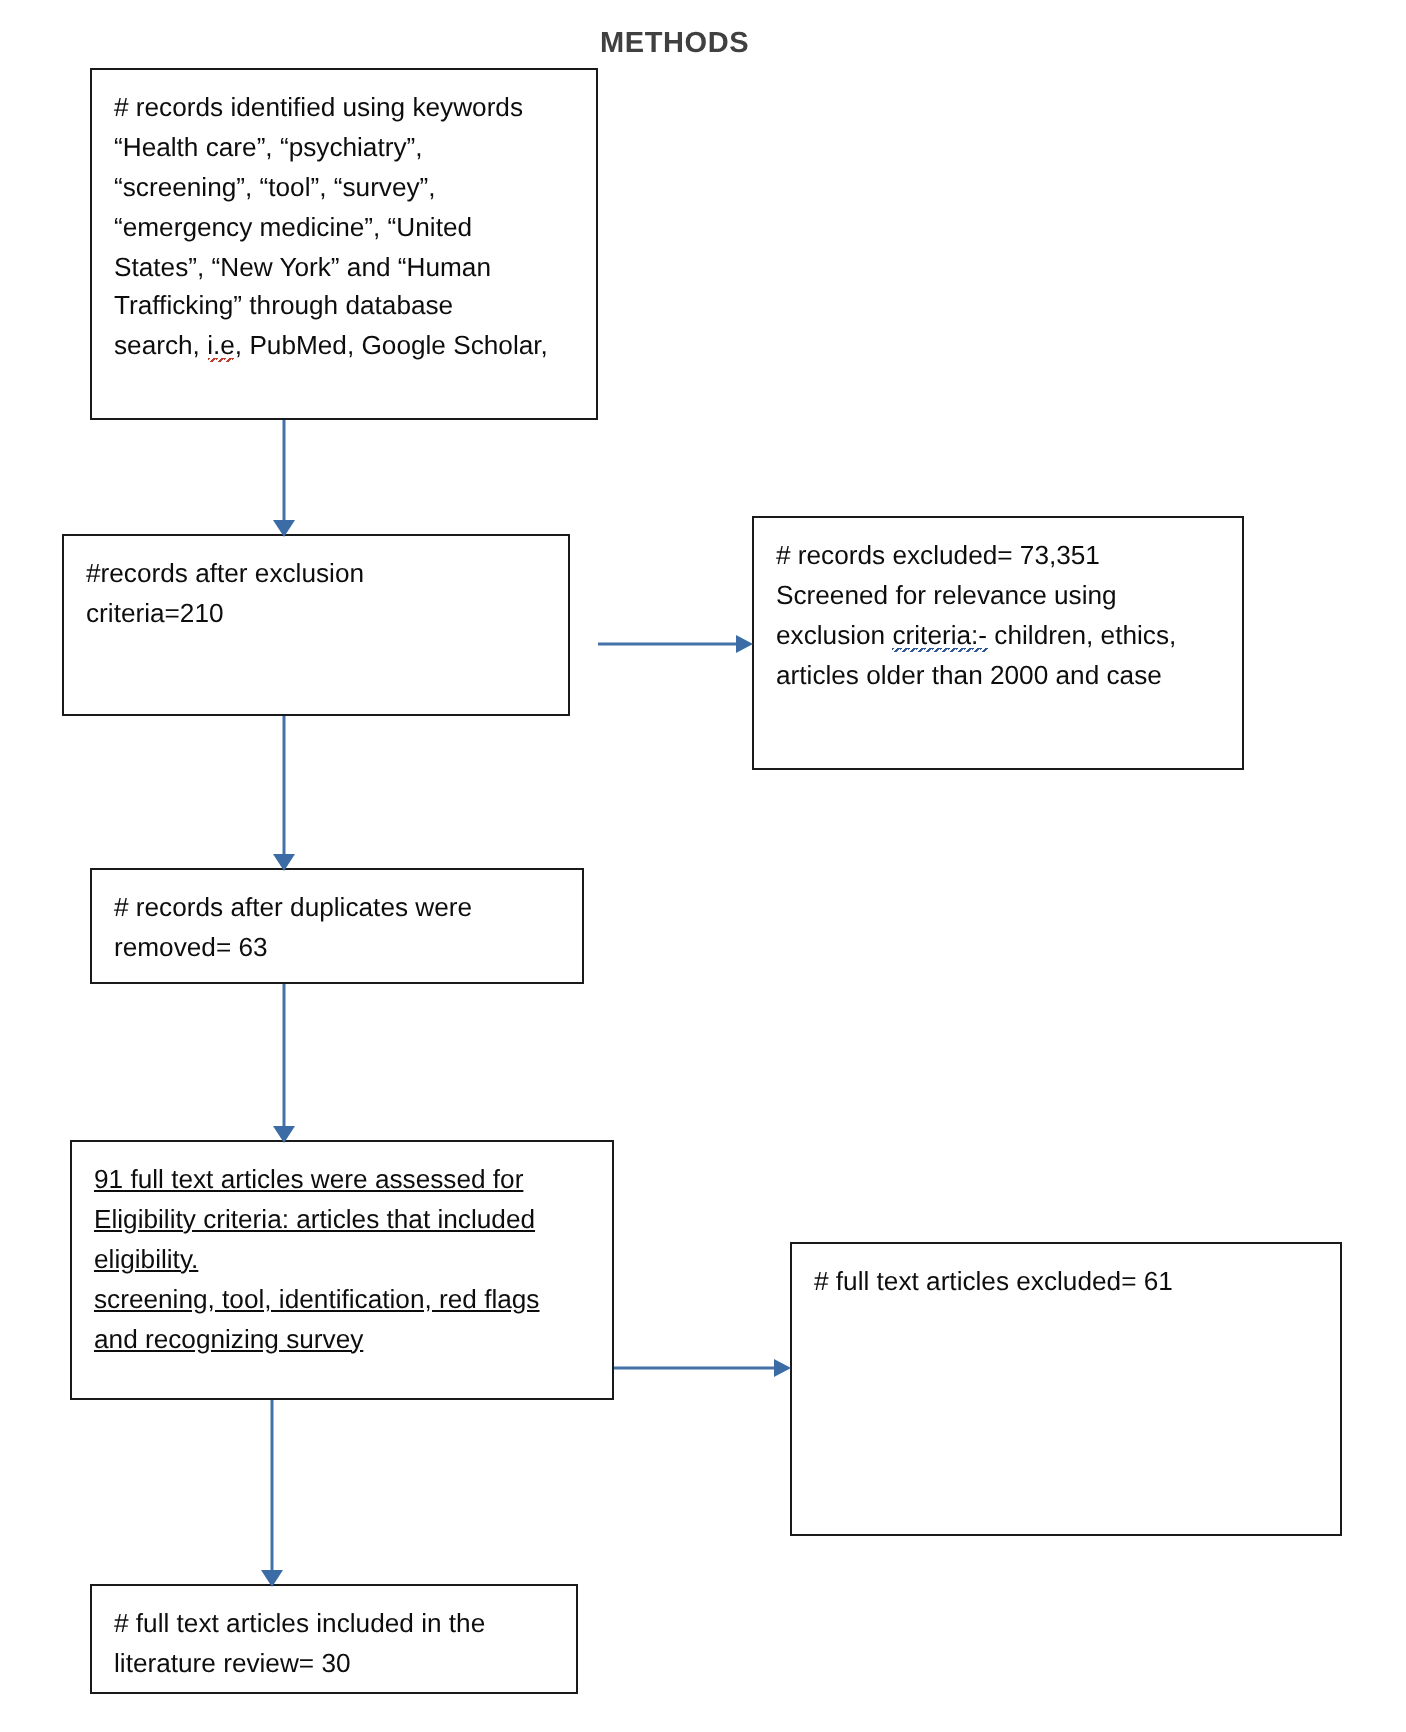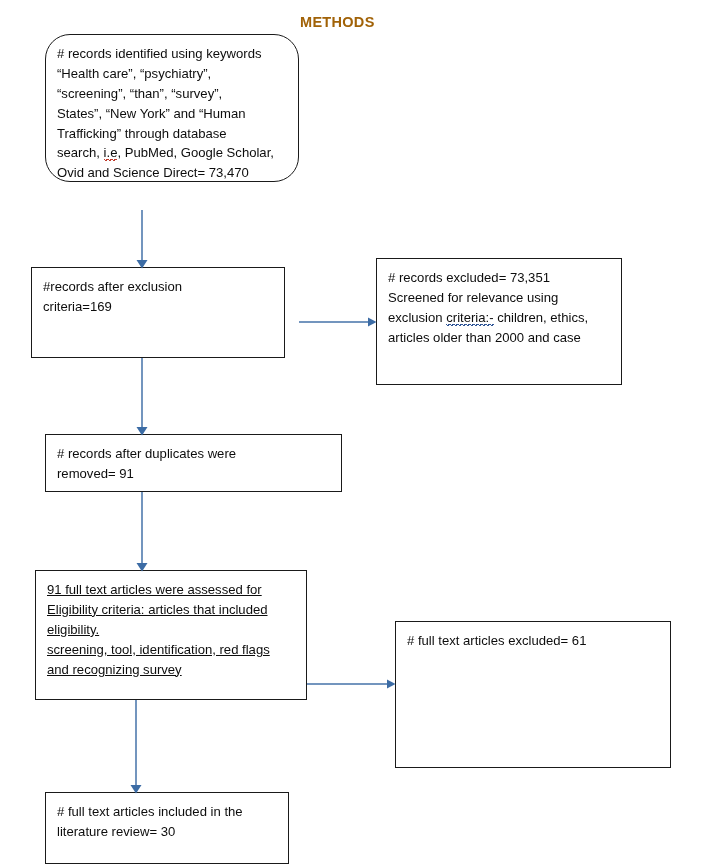--- a/index.html
+++ b/index.html
@@ -30,21 +30,21 @@
   .diagram-title {
     position: absolute;
     left: 300px;
     top: 14px;
     width: 120px;
     text-align: left;
     font-family: "Liberation Sans", "DejaVu Sans", sans-serif;
     font-weight: bold;
     font-size: 14.5px;
     letter-spacing: 0.3px;
-    color: #a16207;
+    color: #404040;
     white-space: nowrap;
   }
 
   
   .flow-box {
     position: absolute;
     background: #ffffff;
     border: 1.6px solid #1a1a1a;
     padding: 9px 10px 8px 11px;
     font-family: "Liberation Sans", "DejaVu Sans", sans-serif;
@@ -95,60 +95,60 @@
   .conn-line {
     stroke: #4472a8;
     stroke-width: 1.5;
     fill: none;
   }
   .conn-head {
     fill: #3c6ca5;
   }
 
   
-  #box-identified   { left: 45px;  top: 34px;  width: 254px; height: 148px; border-radius: 25px; }
+  #box-identified   { left: 45px;  top: 34px;  width: 254px; height: 176px; }
   #box-after-excl   { left: 31px;  top: 267px; width: 254px; height: 91px;  }
   #box-excluded     { left: 376px; top: 258px; width: 246px; height: 127px; }
-  #box-duplicates   { left: 45px;  top: 434px; width: 297px; height: 58px;  }
+  #box-duplicates   { left: 45px;  top: 434px; width: 247px; height: 58px;  }
   #box-fulltext     { left: 35px;  top: 570px; width: 272px; height: 130px; text-decoration: underline; }
   #box-ft-excluded  { left: 395px; top: 621px; width: 276px; height: 147px; }
-  #box-included     { left: 45px;  top: 792px; width: 244px; height: 72px;  }
+  #box-included     { left: 45px;  top: 792px; width: 244px; height: 55px;  }
 </style>
 </head>
 <body>
 
 <div id="canvas">
 
   <div class="diagram-title">METHODS</div>
 
   <div class="flow-box" id="box-identified">
     <span class="line"># records identified using keywords</span>
     <span class="line">“Health care”, “psychiatry”,</span>
-    <span class="line">“screening”, “than”, “survey”,</span>
+    <span class="line">“screening”, “tool”, “survey”,</span>
+    <span class="line">“emergency medicine”, “United</span>
     <span class="line">States”, “New York” and “Human</span>
     <span class="line">Trafficking” through database</span>
     <span class="line"><span>search, </span><span class="sp-red">i.e</span><span>, PubMed, Google Scholar,</span></span>
-    <span class="line">Ovid and Science Direct= 73,470</span>
   </div>
 
   <div class="flow-box" id="box-after-excl">
     <span class="line">#records after exclusion</span>
-    <span class="line">criteria=169</span>
+    <span class="line">criteria=210</span>
   </div>
 
   <div class="flow-box" id="box-excluded">
     <span class="line"># records excluded= 73,351</span>
     <span class="line">Screened for relevance using</span>
     <span class="line"><span>exclusion </span><span class="sp-blue">criteria:-</span><span> children, ethics,</span></span>
     <span class="line">articles older than 2000  and case</span>
   </div>
 
   <div class="flow-box" id="box-duplicates">
     <span class="line"># records after duplicates were</span>
-    <span class="line">removed= 91</span>
+    <span class="line">removed= 63</span>
   </div>
 
   <div class="flow-box" id="box-fulltext">
     <span class="line">91 full text articles were assessed for</span>
     <span class="line">Eligibility criteria: articles that included</span>
     <span class="line">eligibility.</span>
     <span class="line">screening, tool, identification, red flags</span>
     <span class="line">and recognizing survey</span>
   </div>
 

